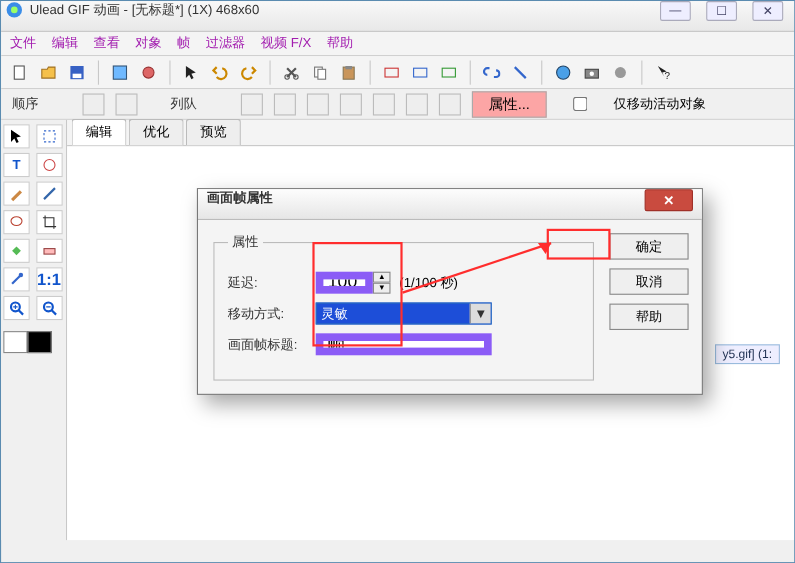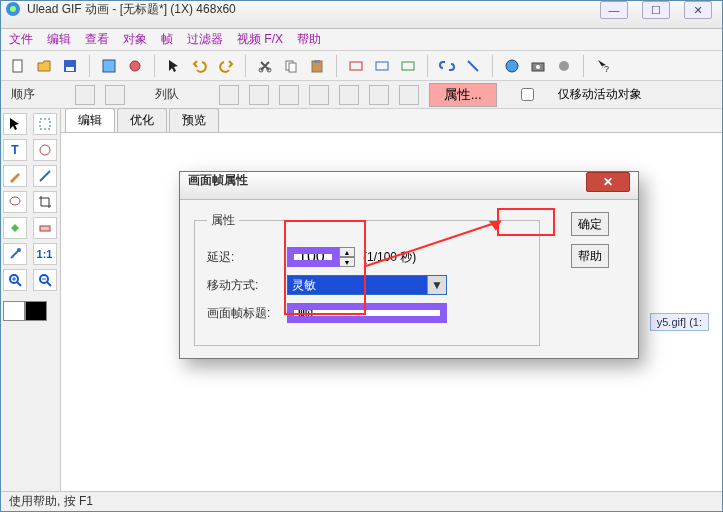--- a/index.html
+++ b/index.html
@@ -41,21 +41,21 @@
   .fieldset legend{ padding:0 4px; color:#333;}
   .frow{ display:flex; align-items:center; margin:8px 0; gap:8px;}
   .frow .flabel{ width:72px; color:#333;}
   .frow input[type=text]{ height:20px; border:7px solid #8b5cf6; padding:0 4px; font-size:16px;}
   .spinwrap{ position:relative; width:68px; display:flex;}
   .spinwrap input{ width:52px;}
   .spinbtns{ width:16px; display:flex; flex-direction:column;}
   .spinbtns div{ flex:1; border:1px solid #888; background:#eee; font-size:7px; display:flex; align-items:center; justify-content:center; cursor:pointer;}
   .combo{ height:20px; border:1px solid #2a6fbf; background:#1d4ed8; color:#fff; width:160px; display:flex; align-items:center; padding:0 4px; cursor:pointer; position:relative;}
   .combo::after{ content:"▼"; position:absolute; right:0; top:0; width:18px; height:100%; background:#ddd; color:#333; display:flex; align-items:center; justify-content:center; border-left:1px solid #888;}
-  .dlg-btns{ display:flex; flex-direction:column; gap:8px; width:72px;align-items:center;}
+  .dlg-btns{ display:flex; flex-direction:column; gap:8px; width:72px;}
   .dlg-btns button{ height:24px; border:1px solid #888; background:#efefef; cursor:pointer; font-size:12px;}
   
   .callout{ position:absolute; border:2px solid #ff2d2d; pointer-events:none;}
   svg.icon{ width:16px;height:16px; display:block;}
   .annot-line{position:absolute; pointer-events:none;}
 </style>
 </head>
 <body>
 
 <div class="window">
@@ -272,21 +272,21 @@
           <svg class="icon" viewBox="0 0 16 16">
             <rect x="3" y="6" width="10" height="5" fill="#fbb" stroke="#944"></rect>
           </svg>
         </div>
       <div class="tool">
           <svg class="icon" viewBox="0 0 16 16">
             <path d="M12 4l-8 8" stroke="#36c" stroke-width="2"></path>
             <circle cx="12" cy="4" r="2" fill="#36c"></circle>
           </svg>
         </div>
-      <div class="tool" style="color:#15c;font-weight:bold;font-size:11px">1:1</div>
+      <div class="tool" style="color:#15c;font-weight:bold;font-size:15px">1:1</div>
       <div class="tool">
           <svg class="icon" viewBox="0 0 16 16">
             <circle cx="7" cy="7" r="4" fill="none" stroke="#15c" stroke-width="2"></circle>
             <line x1="10" y1="10" x2="14" y2="14" stroke="#15c" stroke-width="2"></line>
             <line x1="5" y1="7" x2="9" y2="7" stroke="#15c"></line>
             <line x1="7" y1="5" x2="7" y2="9" stroke="#15c"></line>
           </svg>
         </div>
       <div class="tool">
           <svg class="icon" viewBox="0 0 16 16">
@@ -306,23 +306,20 @@
         <div class="tab active">编辑</div>
         <div class="tab">优化</div>
         <div class="tab">预览</div>
       </div>
       <div class="canvas">
         <div class="filechip">y5.gif] (1:</div>
       </div>
     </div>
   </div>
 
-  <div class="statusbar">
-    <span>使用帮助, 按 F1</span>
-  </div>
 
   <div class="dialog">
     <div class="dlg-title">
       <span>画面帧属性</span>
       <div class="dlg-close">✕</div>
     </div>
     <div class="dlg-body">
       <fieldset class="fieldset">
         <legend>属性</legend>
         <div class="frow">
@@ -342,20 +339,21 @@
             <span>灵敏</span>
           </div>
         </div>
         <div class="frow">
           <span class="flabel">画面帧标题:</span>
           <input type="text" style="width: 160px;" value="帧">
         </div>
       </fieldset>
       <div class="dlg-btns">
         <button>确定</button>
+        <button>取消</button>
         <button>帮助</button>
       </div>
     </div>
   </div>
 
   <div class="callout" style="left:283px; top:219px; width:82px; height:95px;"></div>
   <div class="callout" style="left:496px; top:207px; width:58px; height:28px;"></div>
   <svg class="annot-line" style="left:360px; top:210px; width:160px; height:60px;" viewBox="0 0 160 60">
     <line x1="5" y1="55" x2="140" y2="10" stroke="#ff2d2d" stroke-width="2"></line>
     <polygon points="140,10 128,10 135,20" fill="#ff2d2d"></polygon>

